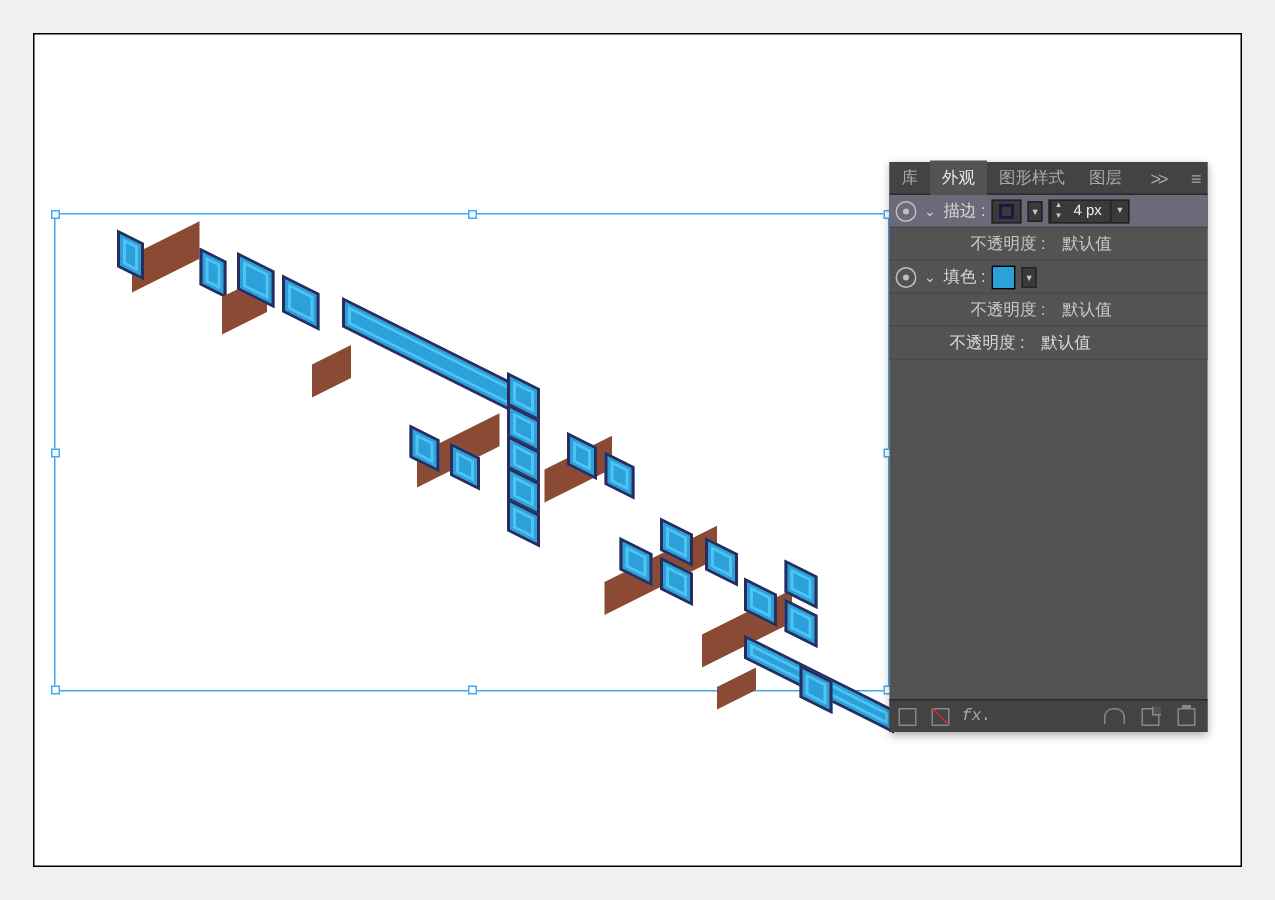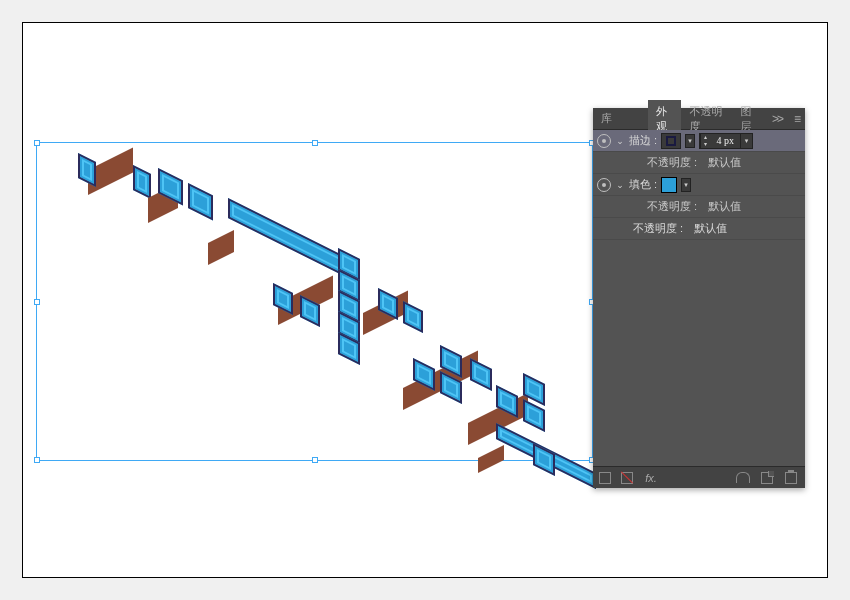--- a/index.html
+++ b/index.html
@@ -67,21 +67,21 @@
     box-shadow:0 2px 6px rgba(0,0,0,0.35);
   }
   .tabs {
     display:flex; align-items:center;
     background:#434343;
     border-bottom:1px solid #2b2b2b;
     height:22px;
     font-size:11px;
   }
   .tab { padding:4px 8px; color:#a8a8a8; cursor:default; }
-  .tab.active { background:#535353; color:#e8e8e8;margin-left:28px; }
+  .tab.active { background:#535353; color:#e8e8e8; }
   .tab-menu { margin-left:auto; padding:3px 6px; color:#a8a8a8; font-size:12px; letter-spacing:-2px; }
   .obj-row { display:flex; align-items:center; gap:6px; padding:4px 6px; }
   .swatch {
     width:18px; height:18px; border:1px solid #000; background:#2ca0d9;
   }
   .swatch.fill { width:16px; height:16px; }
   .list { background:#535353; }
   .row {
     display:flex; align-items:center;
     height:22px; padding:0 4px;
@@ -103,32 +103,32 @@
     display:flex; align-items:center; justify-content:center;
   }
   .stroke-swatch .inner { width:10px; height:10px; border:2px solid #ccc; }
   .dd { width:10px; height:14px; background:#3a3a3a; border:1px solid #222; display:flex; align-items:center; justify-content:center; color:#ccc; font-size:7px; }
   .weight-box {
     display:flex; align-items:center;
     background:#3a3a3a; border:1px solid #222; height:16px;
   }
   .weight-box .updn { width:10px; display:flex; flex-direction:column; }
   .weight-box .updn span { height:7px; text-align:center; font-size:6px; line-height:7px; color:#ccc; border-left:1px solid #222;}
-  .weight-box .val { width:30px; text-align:center; font-size:10px; color:#eee;font-family:Liberation Serif, serif; }
+  .weight-box .val { width:30px; text-align:center; font-size:10px; color:#eee; }
   .weight-box .dd2 { width:12px; text-align:center; color:#ccc; font-size:7px; border-left:1px solid #222; height:100%; line-height:14px;}
   .footer {
     margin-top:auto;
     background:#434343;
     border-top:1px solid #2b2b2b;
     height:22px;
     display:flex; align-items:center; gap:8px;
     padding:0 6px;
     color:#a8a8a8;
   }
-  .fbtn { width:16px; height:14px; display:flex; align-items:center; justify-content:center; font-size:11px; }
+  .fbtn { width:16px; height:14px; display:flex; align-items:center; justify-content:center; font-size:11px;font-family:Liberation Mono, monospace; }
   .fbtn.box { border:1px solid #888; width:12px; height:12px; }
   .fx { font-style:italic; font-size:11px; }
   .spacer { flex:1; }
   .trash { width:12px; height:12px; border:1px solid #888; position:relative; }
   .trash:before { content:""; position:absolute; top:-3px; left:2px; right:2px; height:2px; background:#888; }
   .new-layer { position:relative; width:12px; height:12px; border:1px solid #888; }
   .new-layer:before { content:""; position:absolute; top:-2px; right:-2px; width:5px; height:5px; background:#535353; border-left:1px solid #888; border-bottom:1px solid #888;}
   .dup { width:14px; height:11px; border:1px solid #888; border-radius:6px 6px 0 0 / 6px 6px 0 0; border-bottom:none;}
 </style>
 </head>
@@ -185,21 +185,21 @@
 
     <div class="seg-side" style="left:400px;top:315px;width:26px;height:15px;"></div>
     <div class="seg-front" style="left:418px;top:280px;width:100px;height:16px;"></div>
     <div class="seg-front" style="left:455px;top:300px;width:22px;height:22px;"></div>
   </div>
 
   <div class="panel">
     <div class="tabs">
       <div class="tab">库</div>
       <div class="tab active">外观</div>
-      <div class="tab">不透明度</div>
+      <div class="tab">图形样式</div>
       <div class="tab">图层</div>
       <div class="tab-menu">&gt;&gt;</div>
       <div class="tab-menu">≡</div>
     </div>
 
 
     <div class="list">
 
       <div class="row hi">
         <div class="eye"></div>

